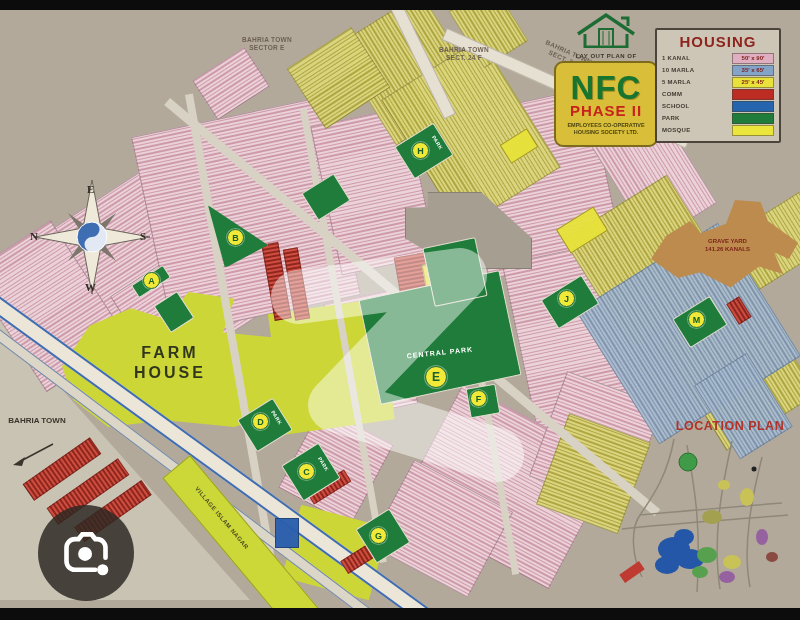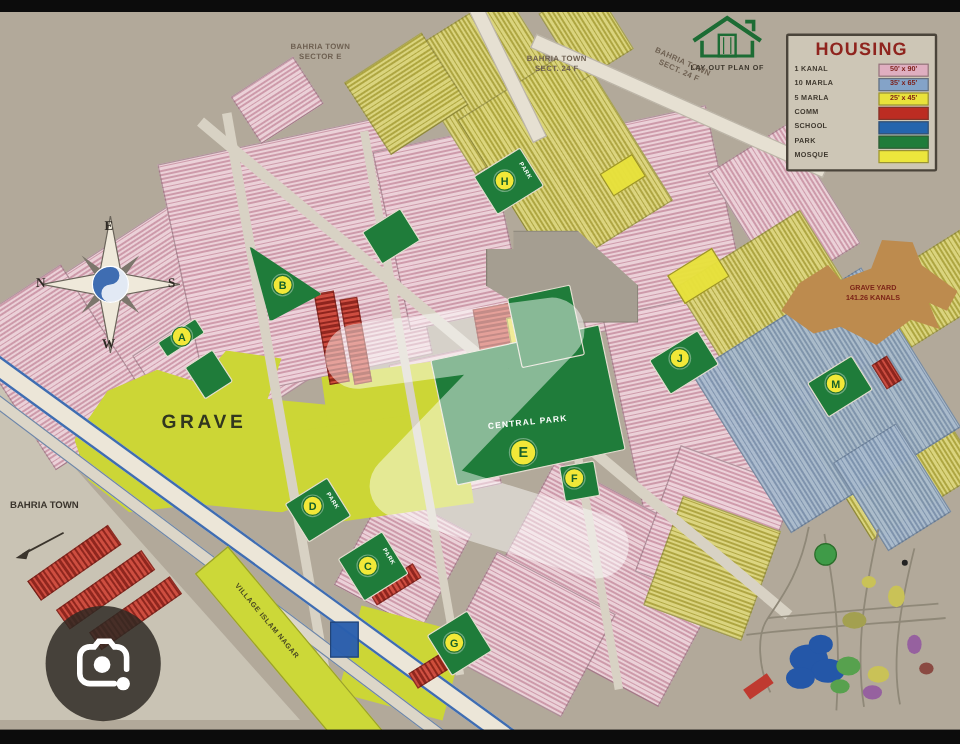--- a/index.html
+++ b/index.html
@@ -170,21 +170,22 @@
   <div class="badge" style="left:298px;top:463px;">C</div>
   <div class="badge" style="left:252px;top:413px;">D</div>
   <div class="badge badge-lg" style="left:425px;top:366px;">E</div>
   <div class="badge" style="left:470px;top:390px;">F</div>
   <div class="badge" style="left:370px;top:527px;">G</div>
   <div class="badge" style="left:412px;top:142px;">H</div>
   <div class="badge" style="left:558px;top:290px;">J</div>
   <div class="badge" style="left:688px;top:311px;">M</div>
 
   <div class="lbl farm-lbl" style="left:95px;top:343px;width:150px;">
-    <div>GRAVE</div>
+    <div>FARM</div>
+    <div>HOUSE</div>
   </div>
   <div class="lbl bahria-lbl" style="left:6px;top:416px;width:62px;">BAHRIA TOWN</div>
   <svg class="abs" style="left:5px;top:440px;z-index:13;" width="55" height="30">
     <line x1="48" y1="4" x2="14" y2="22" stroke="#3a342c" stroke-width="1.5"></line>
     <polygon points="8,25 20,17 17,26" fill="#3a342c"></polygon>
   </svg>
   <div class="lbl sector-lbl" style="left:222px;top:36px;width:90px;">
     <div>BAHRIA TOWN</div>
     <div>SECTOR E</div>
   </div>
@@ -193,20 +194,21 @@
     <div>SECT. 24 F</div>
   </div>
   <div class="lbl sector-lbl" style="left:532px;top:48px;width:70px;transform:rotate(24deg);">
     <div>BAHRIA TOWN</div>
     <div>SECT. 24 F</div>
   </div>
   <div class="lbl grave-lbl" style="left:685px;top:238px;width:85px;">
     <div>GRAVE YARD</div>
     <div>141.26 KANALS</div>
   </div>
+  <div class="lbl locplan-title" style="left:665px;top:419px;width:130px;">LOCATION PLAN</div>
 
   <svg class="locsketch" width="180" height="158">
     <g stroke="#8f8878" stroke-width="1.5" fill="none">
       <path d="M62,2 C55,40 40,60 28,78 C18,92 20,120 30,140"></path>
       <path d="M75,8 C80,40 90,80 85,155"></path>
       <path d="M120,4 C110,50 100,100 108,152"></path>
       <path d="M10,92 C60,86 130,82 176,78"></path>
       <path d="M150,20 C140,60 130,110 138,150"></path>
       <path d="M28,78 C70,74 120,70 170,66"></path>
     </g>
@@ -242,20 +244,28 @@
   <div class="sign-wrap">
     <svg width="66" height="36" viewBox="0 0 66 36">
       <path d="M5,22 L33,3 L61,22" fill="none" stroke="#1c6c34" stroke-width="3.5"></path>
       <path d="M48,6 h7 v8" fill="none" stroke="#1c6c34" stroke-width="3"></path>
       <path d="M12,22 V35 H54 V22" fill="none" stroke="#1c6c34" stroke-width="3"></path>
       <rect x="26" y="17" width="14" height="18" fill="none" stroke="#1c6c34" stroke-width="2"></rect>
       <line x1="30" y1="19" x2="30" y2="33" stroke="#1c6c34" stroke-width="1"></line>
       <line x1="36" y1="19" x2="36" y2="33" stroke="#1c6c34" stroke-width="1"></line>
     </svg>
     <div class="sign-caption">LAY OUT PLAN OF</div>
+    <div class="sign-board">
+      <div class="sign-name">NFC</div>
+      <div class="sign-phase">PHASE II</div>
+      <div class="sign-sub">
+        <div>EMPLOYEES CO-OPERATIVE</div>
+        <div>HOUSING SOCIETY LTD.</div>
+      </div>
+    </div>
   </div>
 
   <div class="legend">
     <div class="legend-title">HOUSING</div>
     <div class="lrow">
       <span class="llabel">1 KANAL</span>
       <span class="lchip" style="background: rgb(223, 174, 192);">50' x 90'</span>
     </div>
     <div class="lrow">
       <span class="llabel">10 MARLA</span>

